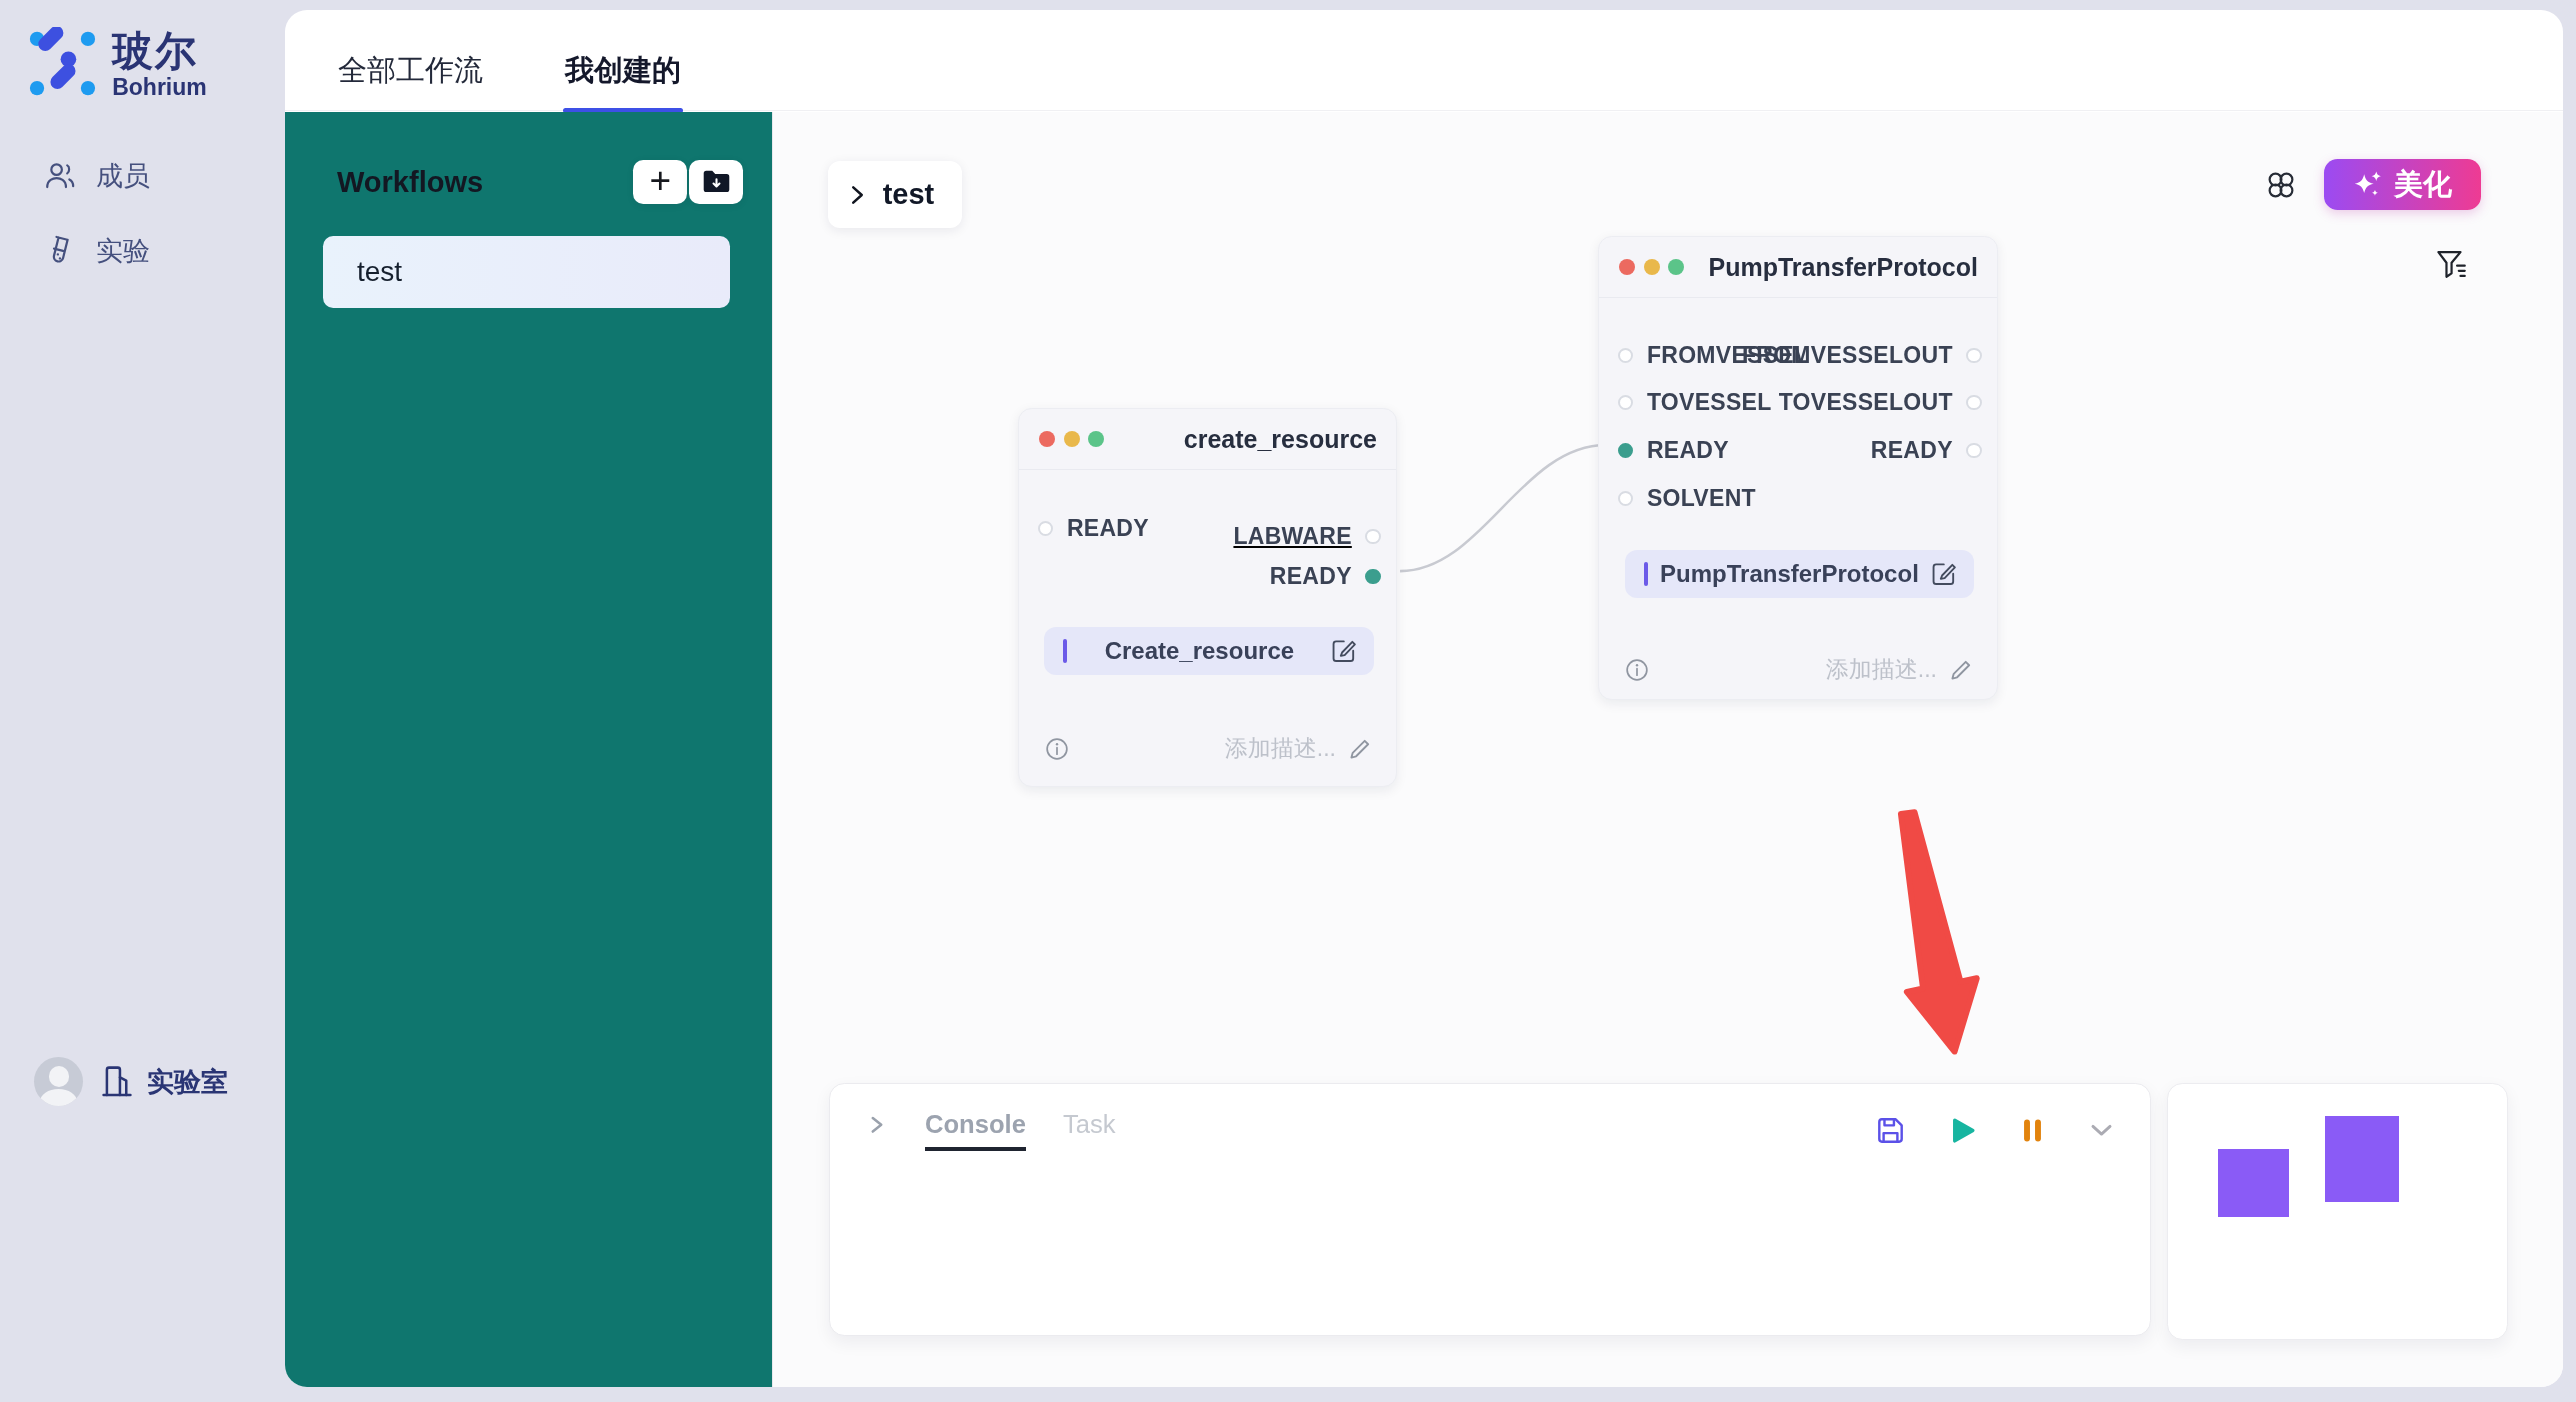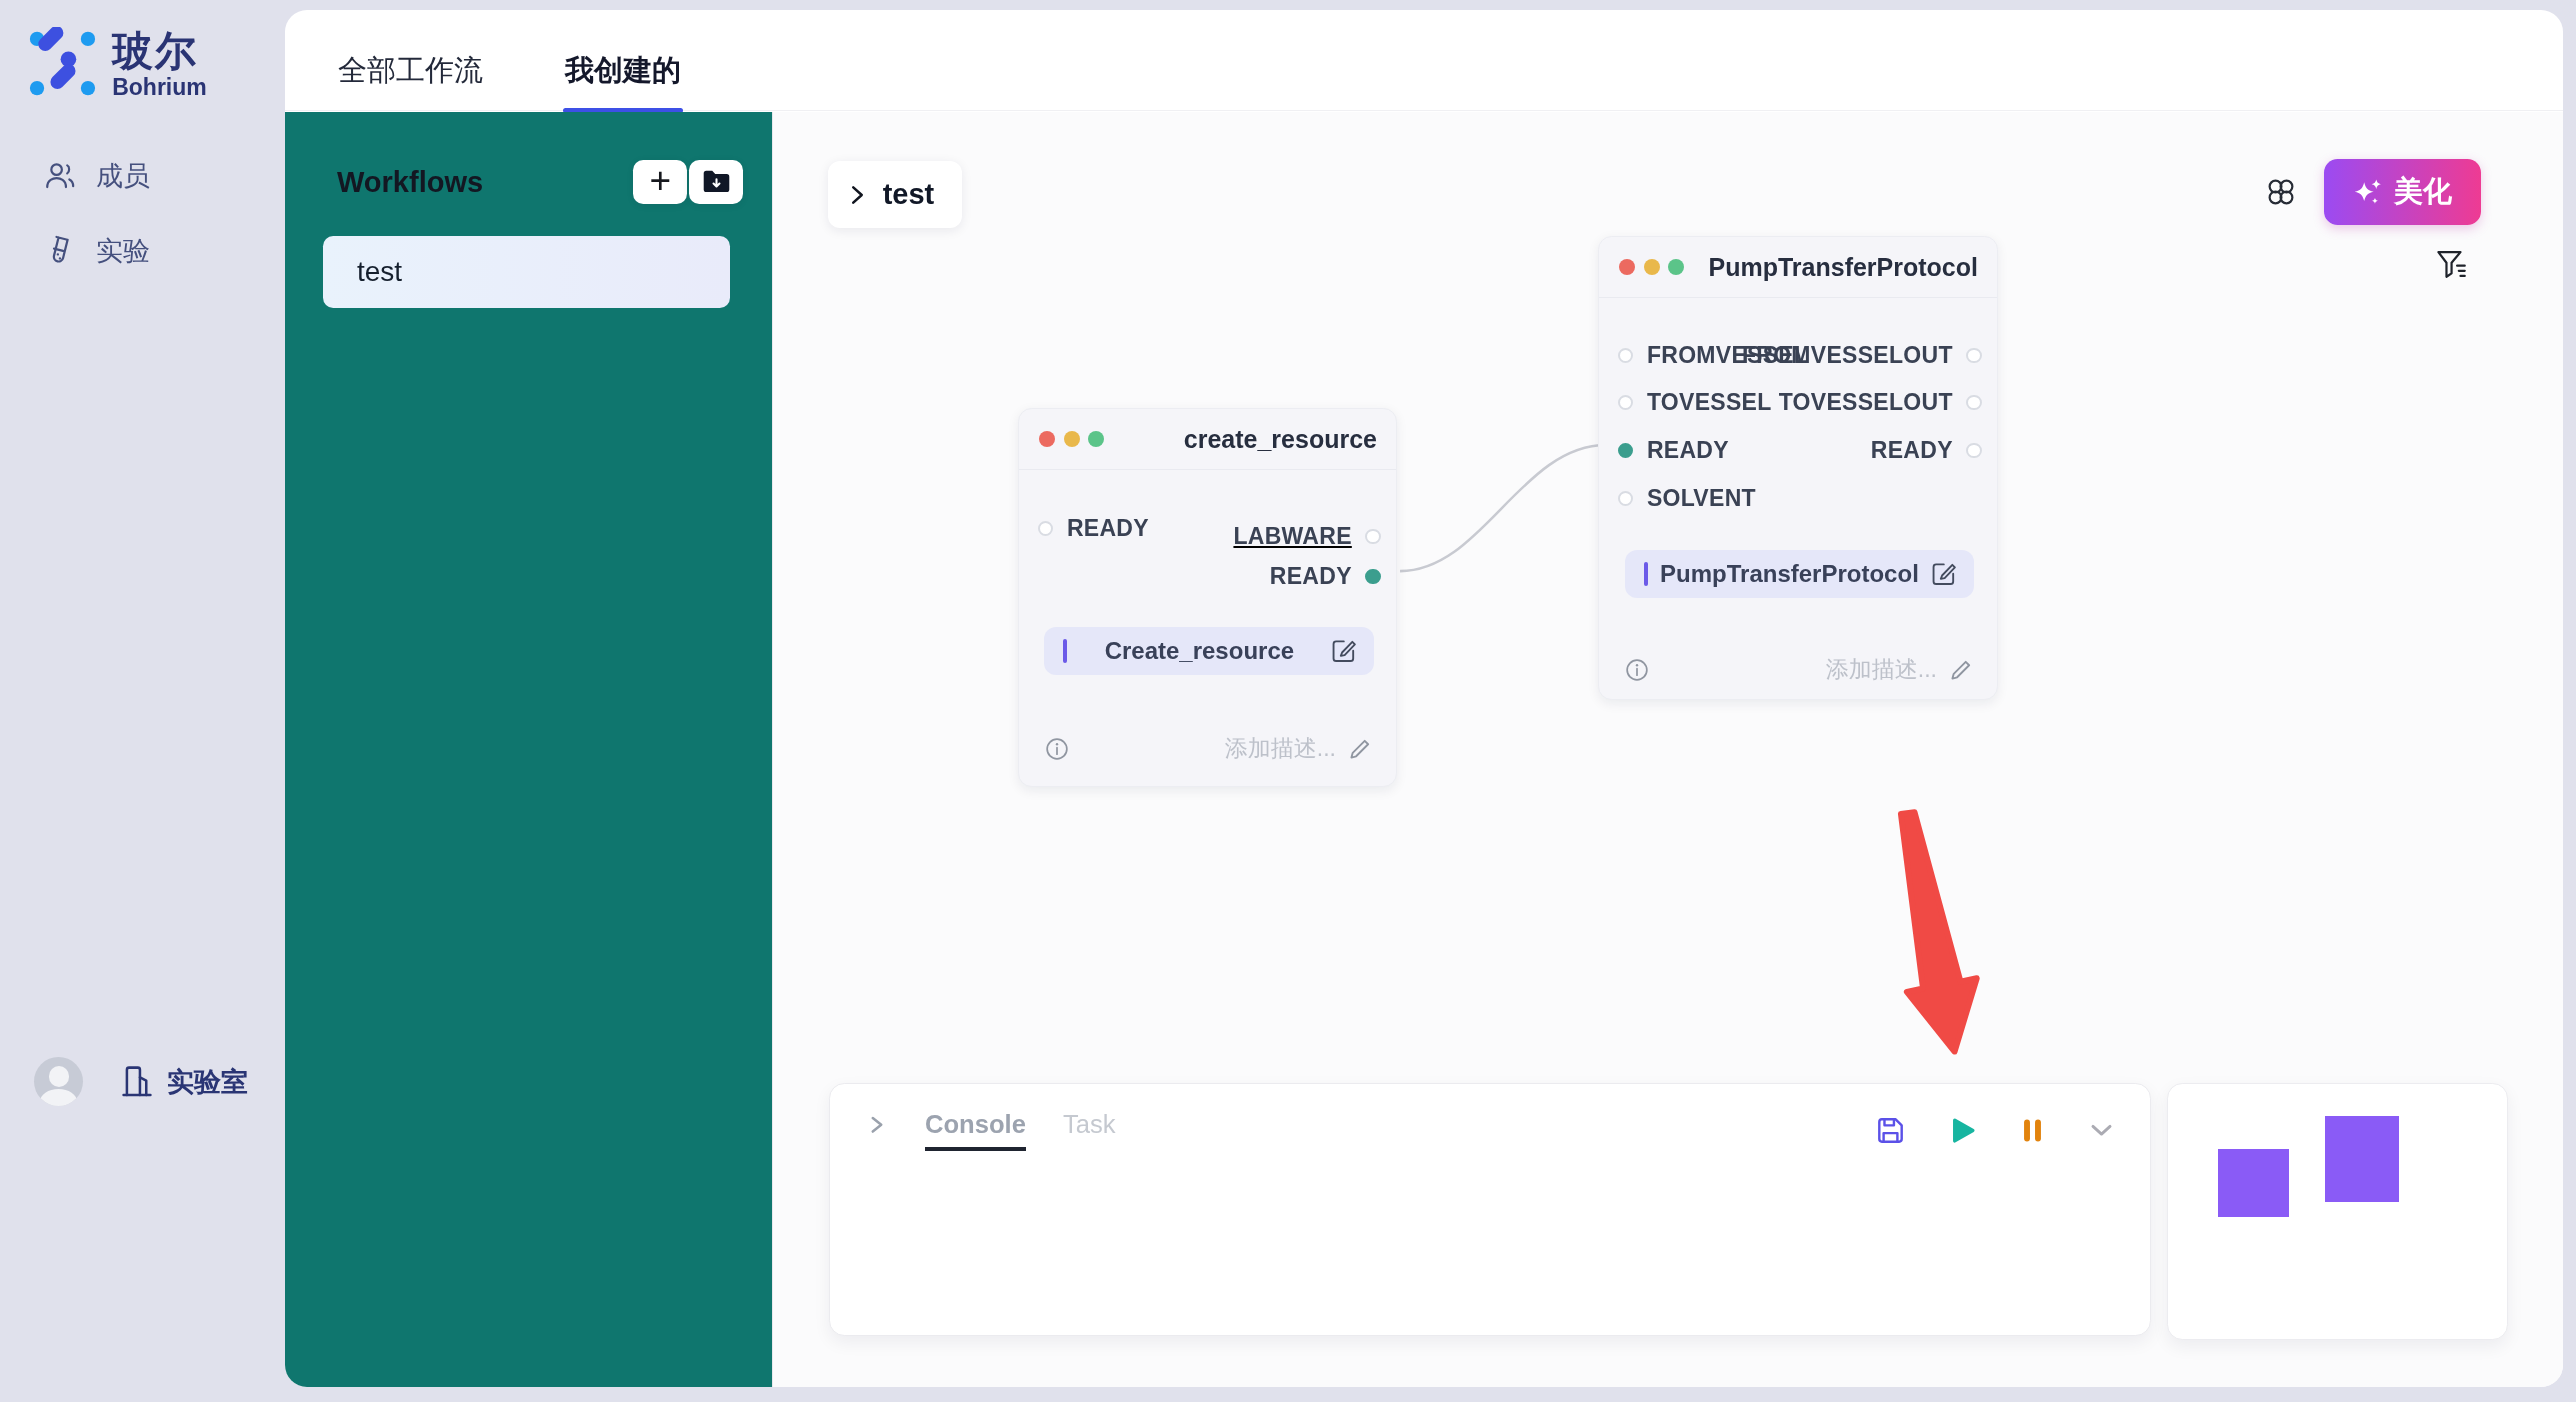--- a/index.html
+++ b/index.html
@@ -16,21 +16,21 @@
   .sidebar { position:absolute; left:0; top:0; width:285px; height:1130px; background:#E0E1EC; }
   .logo { position:absolute; left:25.6px; top:27px; display:flex; align-items:flex-start; gap:13.6px; }
   .logo-text .cn { font-size:41px; font-weight:bold; color:#2A3474; line-height:48px; letter-spacing:1.7px; }
   .logo-text .en { font-size:23px; font-weight:bold; color:#2A3474; line-height:25.6px; }
   .nav { position:absolute; left:0; top:138px; width:285px; }
   .nav-item { position:relative; height:75px; display:flex; align-items:center; padding-left:43px; gap:19px;
               font-size:27px; color:#45507E; cursor:pointer; }
   .nav-item.active { background:#FFFFFF; margin:0 15.3px; padding-left:27px; border-radius:22px; height:68px;
                      margin-top:3.4px; margin-bottom:3.4px; box-shadow:0 1.7px 6.8px rgba(40,45,90,0.06); }
   .nav-item.active .nav-label { font-weight:bold; color:#1B2559; }
-  .sidebar-footer { position:absolute; left:34px; bottom:24px; display:flex; align-items:center; gap:36px;justify-content:center; }
+  .sidebar-footer { position:absolute; left:34px; bottom:24px; display:flex; align-items:center; gap:16px;justify-content:center; }
   .avatar { width:49px; height:49px; border-radius:50%; background:#C7CBD6; overflow:hidden; position:relative; }
   .avatar .head { position:absolute; left:14.5px; top:9.4px; width:20.4px; height:20.4px; border-radius:50%; background:#F2F3F6; }
   .avatar .body { position:absolute; left:6px; top:32px; width:37px; height:25.6px; border-radius:50%; background:#F2F3F6; }
   .lab { display:flex; align-items:center; gap:12px; font-size:27px; font-weight:bold; color:#2A3574; }
 
   
   .main-card { position:absolute; left:285px; top:10.2px; width:2278px; height:1377px;
                background:#FFFFFF; border-radius:22px; overflow:hidden; }
   .tabbar { position:relative; height:101px; border-bottom:1.7px solid #F0F0F3;
             display:flex; align-items:flex-end; padding-left:53px; gap:82px; }
@@ -54,21 +54,21 @@
              display:flex; align-items:center; padding-left:34px;
              font-size:28px; font-weight:500; color:#16202E; cursor:pointer; }
 
   
   .canvas { position:relative; flex:1; background:#FBFBFC; overflow:hidden; }
   .breadcrumb { position:absolute; left:55px; top:49px; width:134px; height:67px; background:#FFFFFF;
                 border-radius:12px; box-shadow:0 2.6px 10.2px rgba(25,30,60,0.08);
                 display:flex; align-items:center; padding-left:20.4px; gap:15.3px; cursor:pointer; }
   .breadcrumb-label { font-size:29px; font-weight:bold; color:#111827; }
   .canvas-tools { position:absolute; right:82px; top:47px; display:flex; align-items:center; gap:27px; }
-  .beautify-btn { height:66px; padding:0 29px; border:none; border-radius:13.6px;
+  .beautify-btn { height:51px; padding:0 29px; border:none; border-radius:13.6px;
                   background:linear-gradient(90deg,#9B4BF2 0%,#EE3B93 100%);
                   color:#FFFFFF; font-size:29px; font-weight:bold;
                   display:flex; align-items:center; gap:10.2px; cursor:pointer;
                   box-shadow:0 3.4px 10.2px rgba(190,60,170,0.25); }
   .filter-tool { position:absolute; right:94px; top:135px; cursor:pointer; }
 
   
   .node { position:absolute; background:#F5F5F9; border:0.9px solid #ECEDF2; border-radius:13.6px;
           box-shadow:0 3.4px 12px rgba(20,25,50,0.07); }
   .node-header { height:61px; border-bottom:1.7px solid #E9EAF0; display:flex; align-items:center; padding:0 19px 0 20.4px; }

